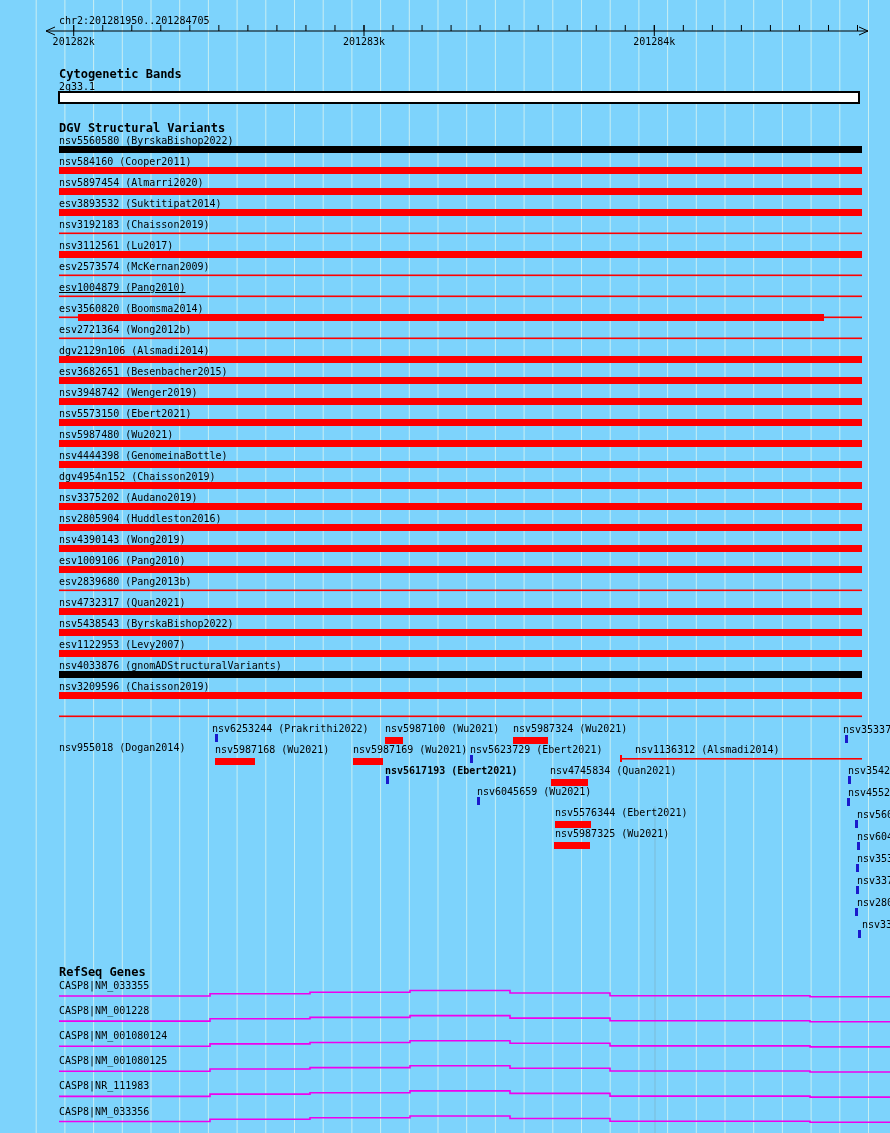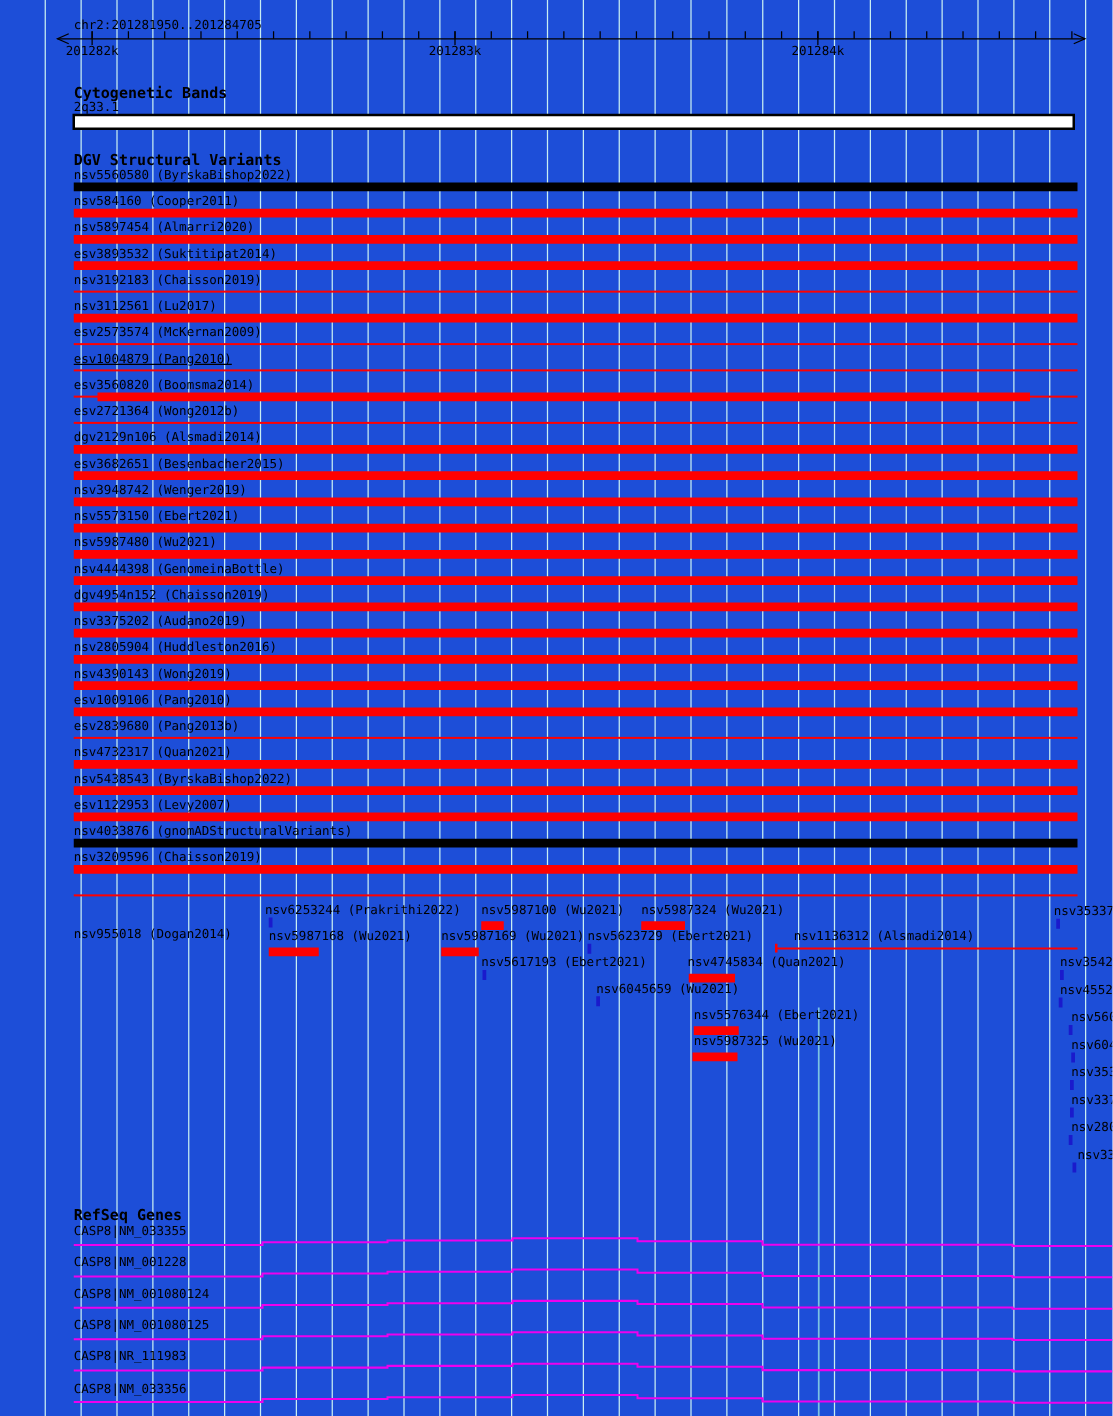--- a/index.html
+++ b/index.html
@@ -1,19 +1,19 @@
 <!DOCTYPE html>
 <html><head>
 <meta charset="utf-8">
 <style>
   html,body{margin:0;padding:0;background:#fff;}
   #stage{
     position:relative;
     width:890px;height:1133px;
-    background:#1d4ed8;
+    background:#7dd3fc;
     overflow:hidden;
     font-family:"DejaVu Sans Mono","Liberation Mono",monospace;
     color:#000;
   }
   #tracks{position:absolute;left:0;top:0;}
   .lbl{
     position:absolute;
     font-size:10px;line-height:11px;
     white-space:nowrap;
     letter-spacing:0px;
@@ -197,21 +197,21 @@
     <div class="lbl" style="left: 59px; top: 681px;">nsv3209596 (Chaisson2019)</div>
     <div class="lbl" style="left: 59px; top: 742px;">nsv955018 (Dogan2014)</div>
     <div class="lbl" style="left: 212px; top: 723px;">nsv6253244 (Prakrithi2022)</div>
     <div class="lbl" style="left: 385px; top: 723px;">nsv5987100 (Wu2021)</div>
     <div class="lbl" style="left: 513px; top: 723px;">nsv5987324 (Wu2021)</div>
     <div class="lbl" style="left: 843px; top: 724px;">nsv35337</div>
     <div class="lbl" style="left: 215px; top: 744px;">nsv5987168 (Wu2021)</div>
     <div class="lbl" style="left: 353px; top: 744px; text-align: right;">nsv5987169 (Wu2021)</div>
     <div class="lbl" style="left: 470px; top: 744px;">nsv5623729 (Ebert2021)</div>
     <div class="lbl" style="left: 618px; top: 744px; margin-left: 17px;">nsv1136312 (Alsmadi2014)</div>
-    <div class="lbl" style="left: 385px; top: 765px;">nsv5617193 (Ebert2021)</div>
+    <div class="lbl" style="left: 385px; top: 765px; font-weight: bold;">nsv5617193 (Ebert2021)</div>
     <div class="lbl" style="left: 550px; top: 765px;">nsv4745834 (Quan2021)</div>
     <div class="lbl" style="left: 848px; top: 765px;">nsv3542</div>
     <div class="lbl" style="left: 477px; top: 786px;">nsv6045659 (Wu2021)</div>
     <div class="lbl" style="left: 848px; top: 787px;">nsv4552</div>
     <div class="lbl" style="left: 555px; top: 807px;">nsv5576344 (Ebert2021)</div>
     <div class="lbl" style="left: 857px; top: 809px;">nsv560</div>
     <div class="lbl" style="left: 555px; top: 828px;">nsv5987325 (Wu2021)</div>
     <div class="lbl" style="left: 857px; top: 831px;">nsv604</div>
     <div class="lbl" style="left: 857px; top: 853px;">nsv353</div>
     <div class="lbl" style="left: 857px; top: 875px;">nsv337</div>

